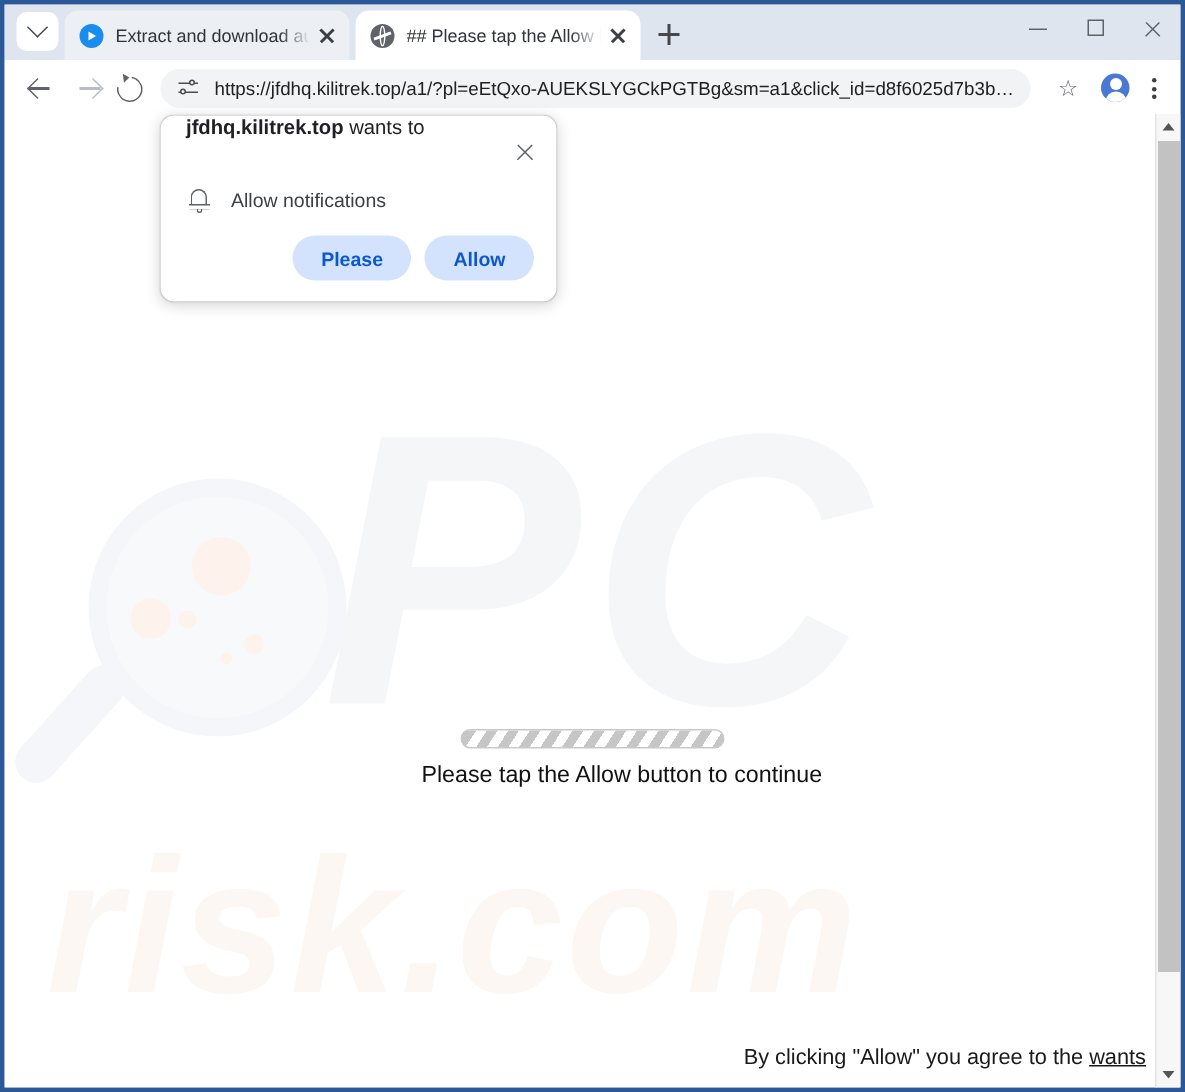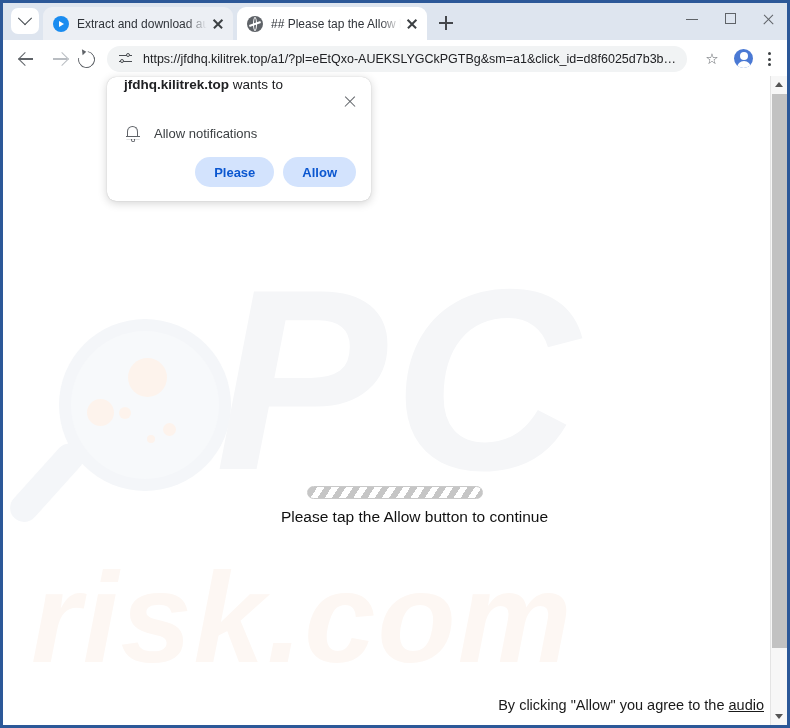--- a/index.html
+++ b/index.html
@@ -600,21 +600,21 @@
 
     <div class="wm-pc">PC</div>
     <div class="wm-risk">risk.com</div>
 
     <div class="page-center">
       <div class="progress"></div>
       <div class="tapline">Please tap the Allow button to continue</div>
     </div>
 
     <div class="footer">
-      <span>By clicking "Allow" you agree to the </span><u>audio</u>
+      <span>By clicking "Allow" you agree to the </span><u>wants</u>
     </div>
   </div>
 
   <div class="scrollbar">
     <div class="sb-arrow up">
         <i></i>
       </div>
     <div class="sb-thumb"></div>
     <div class="sb-arrow down">
         <i></i>

